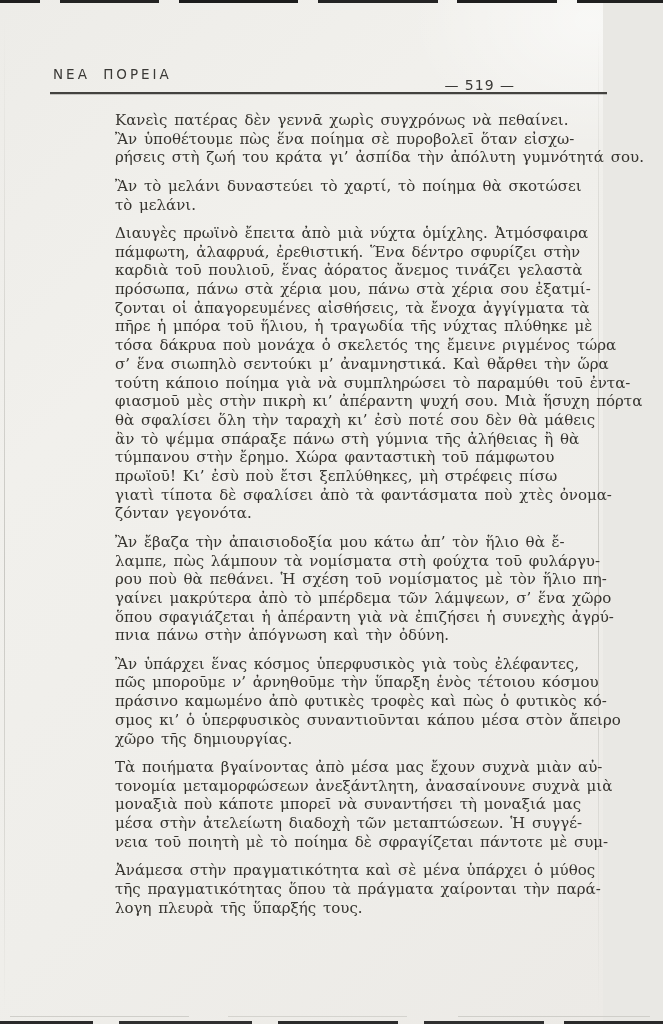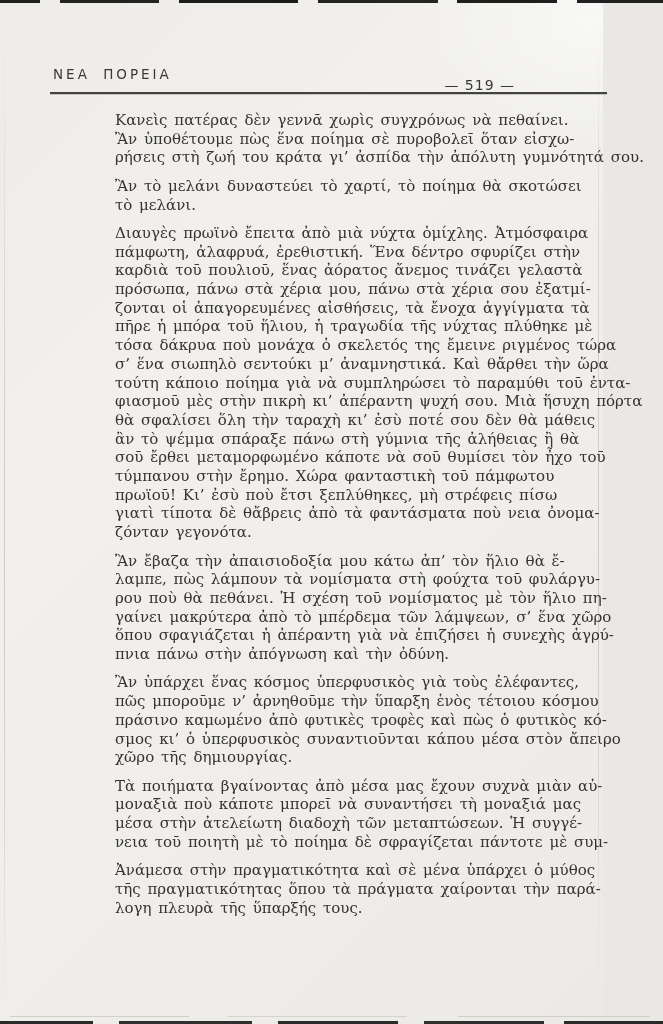--- a/index.html
+++ b/index.html
@@ -114,43 +114,43 @@
         <div class="text-line">καρδιὰ τοῦ πουλιοῦ, ἕνας ἀόρατος ἄνεμος τινάζει γελαστὰ</div>
         <div class="text-line">πρόσωπα, πάνω στὰ χέρια μου, πάνω στὰ χέρια σου ἐξατμί-</div>
         <div class="text-line">ζονται οἱ ἀπαγορευμένες αἰσθήσεις, τὰ ἔνοχα ἀγγίγματα τὰ</div>
         <div class="text-line">πῆρε ἡ μπόρα τοῦ ἥλιου, ἡ τραγωδία τῆς νύχτας πλύθηκε μὲ</div>
         <div class="text-line">τόσα δάκρυα ποὺ μονάχα ὁ σκελετός της ἔμεινε ριγμένος τώρα</div>
         <div class="text-line">σ’ ἕνα σιωπηλὸ σεντούκι μ’ ἀναμνηστικά. Καὶ θἄρθει τὴν ὥρα</div>
         <div class="text-line">τούτη κάποιο ποίημα γιὰ νὰ συμπληρώσει τὸ παραμύθι τοῦ ἐντα-</div>
         <div class="text-line">φιασμοῦ μὲς στὴν πικρὴ κι’ ἀπέραντη ψυχή σου. Μιὰ ἥσυχη πόρτα</div>
         <div class="text-line">θὰ σφαλίσει ὅλη τὴν ταραχὴ κι’ ἐσὺ ποτέ σου δὲν θὰ μάθεις</div>
         <div class="text-line">ἂν τὸ ψέμμα σπάραξε πάνω στὴ γύμνια τῆς ἀλήθειας ἢ θὰ</div>
-        <div class="text-line">σοῦ ἔρθει μεταμορφωμένο κάποτε νὰ σοῦ θυμίσει τὸν ἦχο τοῦ</div>
         <div class="text-line">τύμπανου στὴν ἔρημο. Χώρα φανταστικὴ τοῦ πάμφωτου</div>
         <div class="text-line">πρωϊοῦ! Κι’ ἐσὺ ποὺ ἔτσι ξεπλύθηκες, μὴ στρέφεις πίσω</div>
-        <div class="text-line">γιατὶ τίποτα δὲ θἄβρεις ἀπὸ τὰ φαντάσματα ποὺ νεια ὀνομα-</div>
+        <div class="text-line">γιατὶ τίποτα δὲ σφαλίσει ἀπὸ τὰ φαντάσματα ποὺ χτὲς ὀνομα-</div>
         <div class="text-line">ζόνταν γεγονότα.</div>
       </div>
       <div class="paragraph">
         <div class="text-line">Ἂν ἔβαζα τὴν ἀπαισιοδοξία μου κάτω ἀπ’ τὸν ἥλιο θὰ ἔ-</div>
         <div class="text-line">λαμπε, πὼς λάμπουν τὰ νομίσματα στὴ φούχτα τοῦ φυλάργυ-</div>
         <div class="text-line">ρου ποὺ θὰ πεθάνει. Ἡ σχέση τοῦ νομίσματος μὲ τὸν ἥλιο πη-</div>
         <div class="text-line">γαίνει μακρύτερα ἀπὸ τὸ μπέρδεμα τῶν λάμψεων, σ’ ἕνα χῶρο</div>
         <div class="text-line">ὅπου σφαγιάζεται ἡ ἀπέραντη γιὰ νὰ ἐπιζήσει ἡ συνεχὴς ἀγρύ-</div>
         <div class="text-line">πνια πάνω στὴν ἀπόγνωση καὶ τὴν ὀδύνη.</div>
       </div>
       <div class="paragraph">
         <div class="text-line">Ἂν ὑπάρχει ἕνας κόσμος ὑπερφυσικὸς γιὰ τοὺς ἐλέφαντες,</div>
         <div class="text-line">πῶς μποροῦμε ν’ ἀρνηθοῦμε τὴν ὕπαρξη ἑνὸς τέτοιου κόσμου</div>
         <div class="text-line">πράσινο καμωμένο ἀπὸ φυτικὲς τροφὲς καὶ πὼς ὁ φυτικὸς κό-</div>
         <div class="text-line">σμος κι’ ὁ ὑπερφυσικὸς συναντιοῦνται κάπου μέσα στὸν ἄπειρο</div>
         <div class="text-line">χῶρο τῆς δημιουργίας.</div>
       </div>
       <div class="paragraph">
         <div class="text-line">Τὰ ποιήματα βγαίνοντας ἀπὸ μέσα μας ἔχουν συχνὰ μιὰν αὐ-</div>
+        <div class="text-line">τονομία μεταμορφώσεων ἀνεξάντλητη, ἀνασαίνουνε συχνὰ μιὰ</div>
         <div class="text-line">μοναξιὰ ποὺ κάποτε μπορεῖ νὰ συναντήσει τὴ μοναξιά μας</div>
         <div class="text-line">μέσα στὴν ἀτελείωτη διαδοχὴ τῶν μεταπτώσεων. Ἡ συγγέ-</div>
         <div class="text-line">νεια τοῦ ποιητὴ μὲ τὸ ποίημα δὲ σφραγίζεται πάντοτε μὲ συμ-</div>
       </div>
       <div class="paragraph">
         <div class="text-line">Ἀνάμεσα στὴν πραγματικότητα καὶ σὲ μένα ὑπάρχει ὁ μύθος</div>
         <div class="text-line">τῆς πραγματικότητας ὅπου τὰ πράγματα χαίρονται τὴν παρά-</div>
         <div class="text-line">λογη πλευρὰ τῆς ὕπαρξής τους.</div>
       </div>
     </div>

